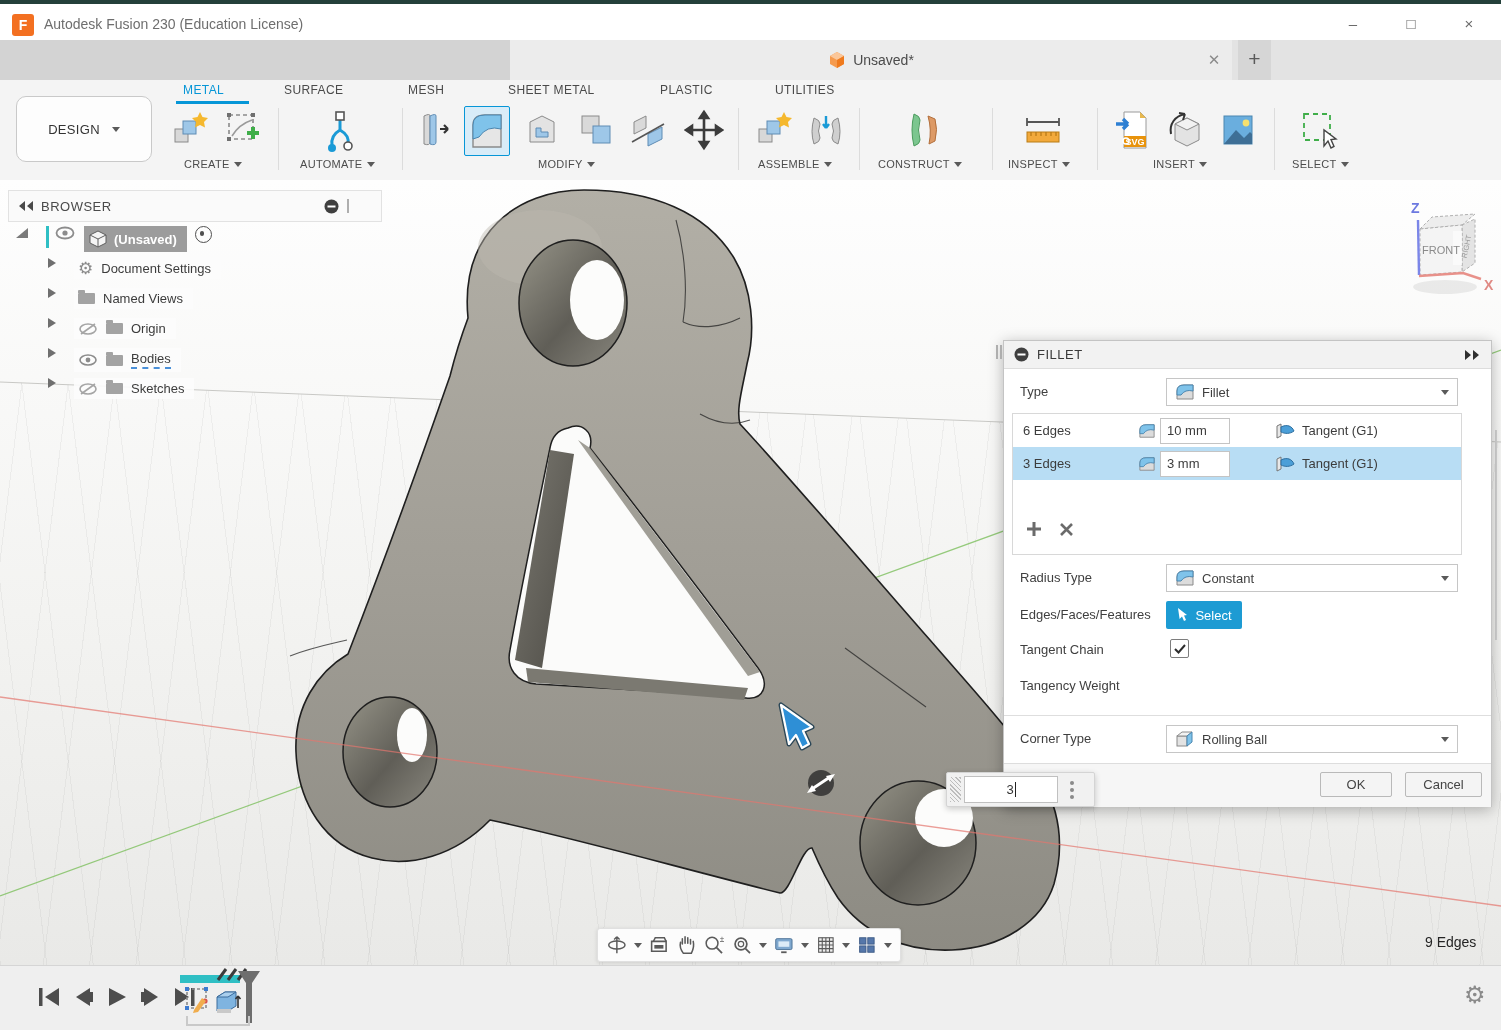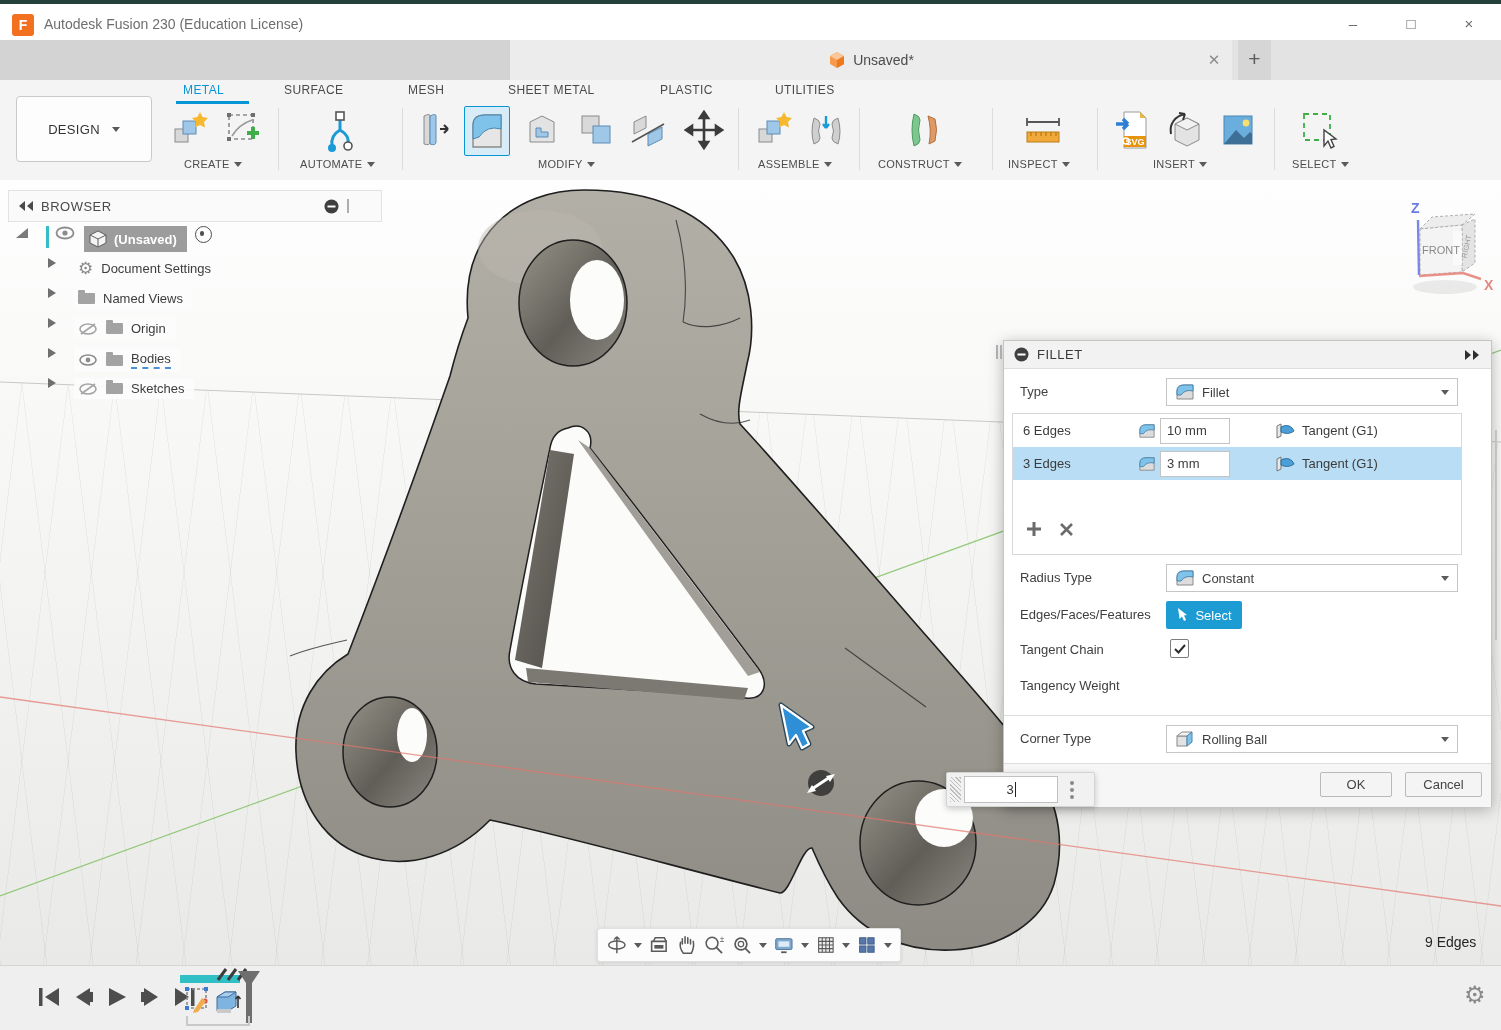--- a/index.html
+++ b/index.html
@@ -15,21 +15,21 @@
   .winbtn{top:10px;width:30px;height:22px;text-align:center;line-height:20px;font-size:15px;color:#6b6b6b}
   
   .qat{left:0;top:40px;width:1501px;height:40px;background:#e3e3e3}
   .qat-left{left:0;top:0;width:510px;height:40px;background:#d3d3d3}
   .doc-tab{left:510px;top:0;width:722px;height:40px;background:#ececec;display:flex;align-items:center;justify-content:center;gap:7px}
   .doc-tab-close{left:1204px;top:10px;width:20px;height:20px;color:#8b8b8b;font-size:15px;text-align:center;line-height:20px}
   .newtab{left:1238px;top:0;width:33px;height:40px;background:#d6d6d6;color:#5a5a5a;font-size:21px;text-align:center;line-height:38px}
   .tb-ico{top:47px;width:27px;height:27px}
   
   .ribbon{left:0;top:80px;width:1501px;height:100px;background:#f4f4f4;border-bottom:1px solid #cdcdcd}
-  .design-btn{left:16px;top:16px;width:134px;height:64px;background:#fdfdfd;border:1px solid #c9c9c9;border-radius:4px;
+  .design-btn{left:16px;top:16px;width:134px;height:64px;background:#fdfdfd;border:1px solid #c9c9c9;border-radius:10px;
               display:flex;align-items:center;justify-content:center;gap:12px;font-size:13px;color:#333;letter-spacing:.3px}
   .rtab{top:3px;height:20px;font-size:12px;color:#4a4a4a;letter-spacing:.4px}
   .rtab.active{color:#0696d7}
   .rtab-underline{top:21px;height:3px;background:#0696d7}
   .gsep{top:28px;width:1px;height:62px;background:#dcdcdc}
   .glabel{top:78px;font-size:11px;color:#4c4c4c;letter-spacing:.3px;display:flex;align-items:center;gap:4px}
   .tool{top:26px;width:44px;height:48px;display:flex;align-items:center;justify-content:center}
   .tool.hl{background:#d8ecf8;border:1px solid #0696d7;border-radius:2px}
   .caret{width:0;height:0;border-left:4px solid transparent;border-right:4px solid transparent;border-top:5px solid #5a5a5a;display:inline-block}
   

